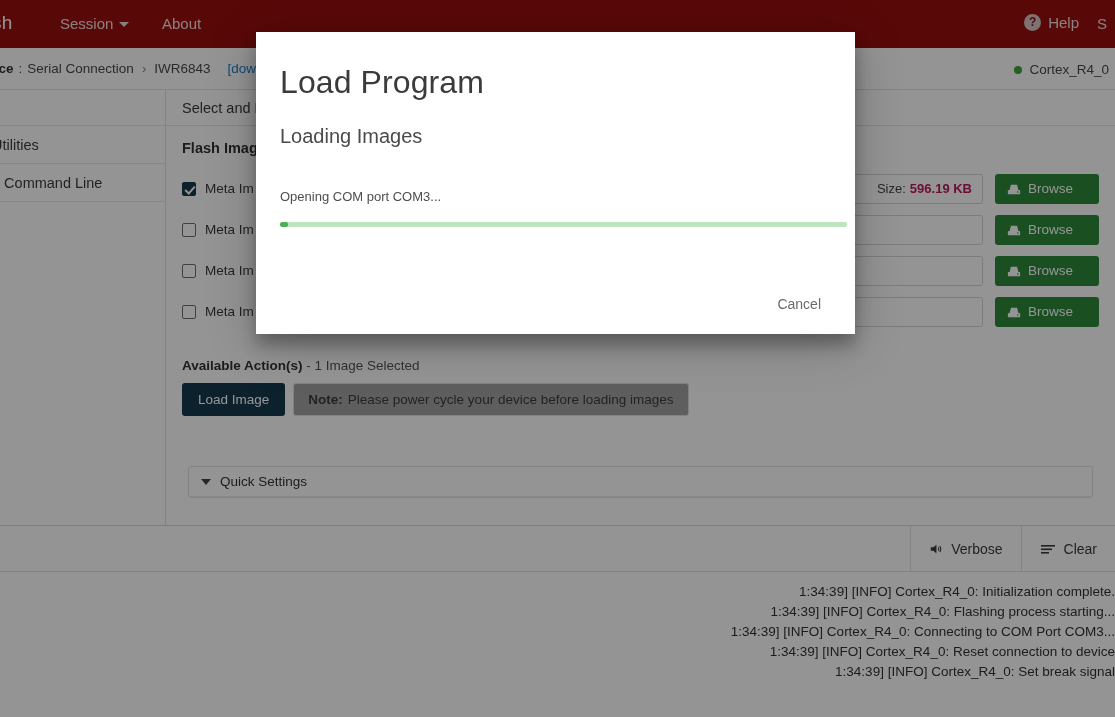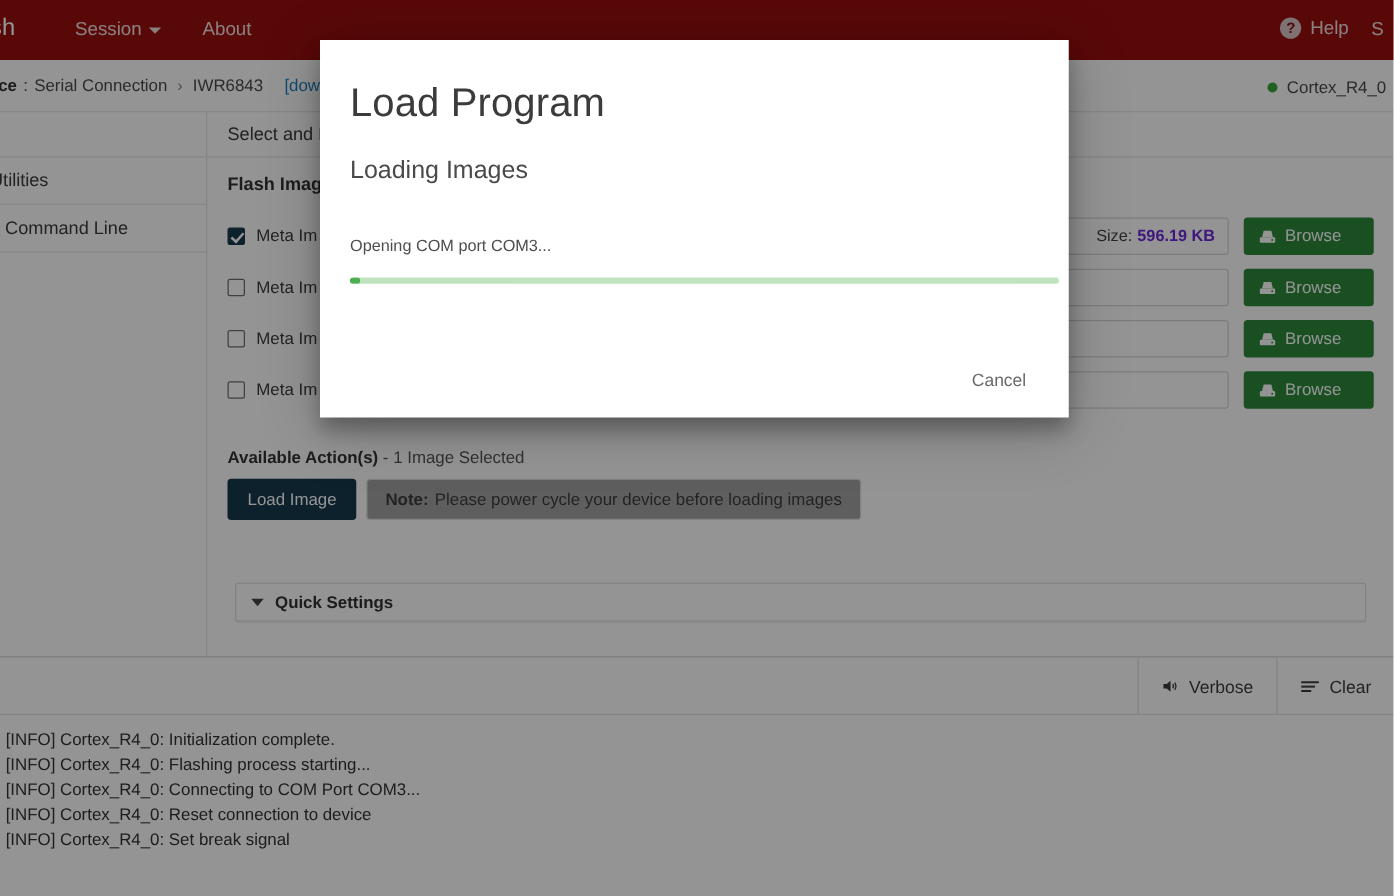--- a/index.html
+++ b/index.html
@@ -238,21 +238,21 @@
     display: flex;
     align-items: center;
     justify-content: flex-end;
     padding: 0 10px;
     font-size: 13px;
     color: #444;
     margin-right: 12px;
     overflow: hidden;
     white-space: nowrap;
   }
-  .size-val { font-weight: 700; color: #6d28d9; margin-left: 4px; }
+  .size-val { font-weight: 700; color: #be185d; margin-left: 4px; }
   .browse-btn {
     flex: none;
     height: 30px;
     min-width: 104px;
     background: #2d8b3a;
     color: #ffffff;
     border-radius: 3px;
     display: flex;
     align-items: center;
     gap: 7px;
@@ -307,21 +307,21 @@
     border-radius: 3px;
     background: #fff;
   }
   .qs-header {
     height: 30px;
     display: flex;
     align-items: center;
     gap: 9px;
     padding-left: 12px;
     font-size: 13.5px;
-    font-weight: 700;
+    font-weight: 400;
     color: #333;
     border-bottom: 1px solid #ececec;
   }
   .tri-down {
     width: 0; height: 0;
     border-left: 5px solid transparent;
     border-right: 5px solid transparent;
     border-top: 6px solid #444;
   }
   .qs-body {
@@ -332,20 +332,21 @@
   }
 
   
   .console {
     position: absolute;
     left: 0; top: 525px;
     width: 1115px;
     height: 192px;
     background: #ffffff;
     border-top: 1px solid #d8d8d8;
+    text-align: right;
   }
   .console-header {
     height: 46px;
     border-bottom: 1px solid #e2e2e2;
     display: flex;
     align-items: center;
     position: relative;
   }
   .console-tools {
     position: absolute;

